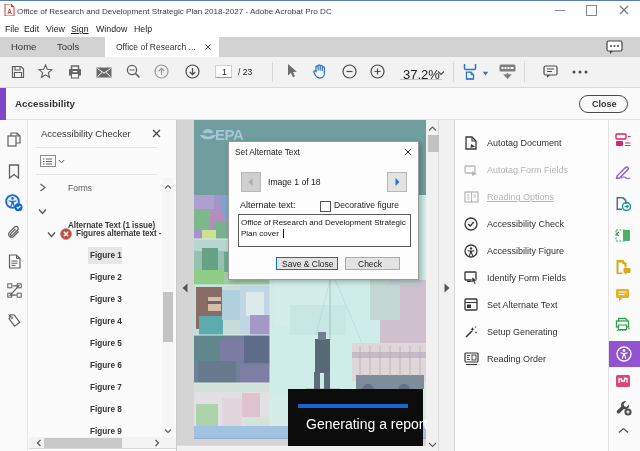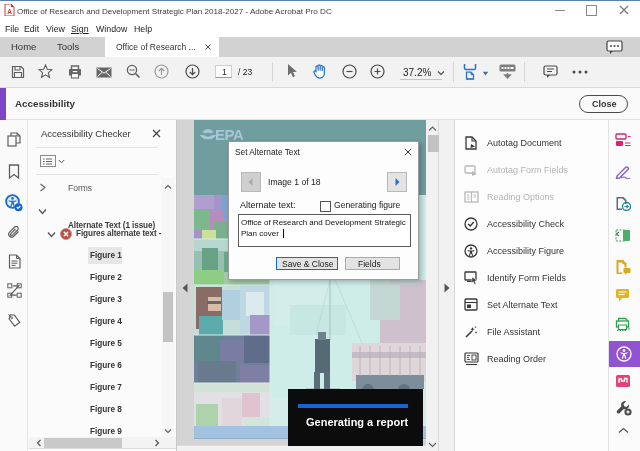--- a/index.html
+++ b/index.html
@@ -110,21 +110,21 @@
     <svg class="abs" style="left:342px;top:64px;" width="15" height="15" viewBox="0 0 15 15">
         <circle cx="7.5" cy="7.5" r="6.5" fill="none" stroke="#4a4a4a" stroke-width="1.2"></circle>
         <path d="M4.5 7.5 h6" stroke="#4a4a4a" stroke-width="1.2"></path>
       </svg>
 
     <svg class="abs" style="left:370px;top:64px;" width="15" height="15" viewBox="0 0 15 15">
         <circle cx="7.5" cy="7.5" r="6.5" fill="none" stroke="#4a4a4a" stroke-width="1.2"></circle>
         <path d="M4.5 7.5 h6 M7.5 4.5 v6" stroke="#4a4a4a" stroke-width="1.2"></path>
       </svg>
 
-    <div class="txt" style="left:403px;top:67px;font-size:10px;color:#222;">37.2%</div>
+    <div class="txt" style="left:403px;top:67px;font-size:13px;color:#222;">37.2%</div>
     <svg class="abs" style="left:437px;top:70px;" width="8" height="6" viewBox="0 0 8 6">
         <path d="M1 1.5 L4 4.5 L7 1.5" fill="none" stroke="#4a4a4a" stroke-width="1.1"></path>
       </svg>
     <div class="abs" style="left:400px;top:79px;width:42px;height:1px;background:#c4c4c4;"></div>
     <div class="abs" style="left:453px;top:62px;width:1px;height:20px;background:#d6d6d6;"></div>
 
     <svg class="abs" style="left:463px;top:64px;" width="15" height="16" viewBox="0 0 15 16">
         <path d="M1.5 0 v4.2 a1.3 1.3 0 0 0 1.3 1.3 h8.4 a1.3 1.3 0 0 0 1.3 -1.3 V0" fill="none" stroke="#2a75cc" stroke-width="1.5"></path>
         <path d="M3.5 8.2 h4.5 l2.5 2.5 v4.3 h-7 z" fill="none" stroke="#2a75cc" stroke-width="1.3"></path>
         <path d="M8 8.2 v2.5 h2.5" fill="none" stroke="#2a75cc" stroke-width="1"></path>
@@ -412,21 +412,21 @@
         <rect x="1" y="2" width="10" height="7" rx="1" fill="none" stroke="#b8b8b8" stroke-width="1.3"></rect>
         <path d="M8 7 l5 3 l-5 2 z" fill="#b8b8b8"></path>
       </svg>
     <div class="txt" style="left:487px;top:165px;font-size:9px;color:#b4b4b4;">Autotag Form Fields</div>
 
     <svg class="abs" style="left:464px;top:191px;" width="15" height="12" viewBox="0 0 15 12">
         <rect x="1" y="1" width="13" height="10" fill="none" stroke="#b8b8b8" stroke-width="1.3"></rect>
         <path d="M7.5 1 v10" stroke="#b8b8b8" stroke-width="1.1"></path>
         <path d="M3 4 h2.5 M3 6 h2.5 M3 8 h2.5 M9.5 4 h2.5 M9.5 6 h2.5" stroke="#b8b8b8" stroke-width="0.9"></path>
       </svg>
-    <div class="txt" style="left:487px;top:192px;font-size:9px;color:#b4b4b4;">Reading Options</div>
+    <div class="txt" style="left:487px;top:192px;font-size:9px;color:#b4b4b4;text-decoration:underline;">Reading Options</div>
 
     <svg class="abs" style="left:464px;top:217px;" width="14" height="14" viewBox="0 0 14 14">
         <circle cx="7" cy="7" r="6" fill="none" stroke="#383838" stroke-width="1.3"></circle>
         <path d="M4.2 7 l2 2 l3.6 -4" fill="none" stroke="#383838" stroke-width="1.4"></path>
       </svg>
     <div class="txt" style="left:487px;top:219px;font-size:9px;color:#333;">Accessibility Check</div>
 
     <svg class="abs" style="left:464px;top:244px;" width="14" height="14" viewBox="0 0 14 14">
         <circle cx="7" cy="7" r="6" fill="none" stroke="#383838" stroke-width="1.3"></circle>
         <circle cx="7" cy="4.4" r="1.2" fill="#383838"></circle>
@@ -447,21 +447,21 @@
         <rect x="3" y="6.5" width="4" height="3.5" fill="#383838"></rect>
       </svg>
     <div class="txt" style="left:487px;top:300px;font-size:9px;color:#333;">Set Alternate Text</div>
 
     <svg class="abs" style="left:464px;top:325px;" width="14" height="14" viewBox="0 0 14 14">
         <path d="M2 12 L8 6" stroke="#383838" stroke-width="1.6"></path>
         <path d="M8.5 2 l.6 1.6 l1.6 .6 l-1.6 .6 l-.6 1.6 l-.6 -1.6 l-1.6 -.6 l1.6 -.6 z" fill="#383838"></path>
         <path d="M12 6 l.4 1 l1 .4 l-1 .4 l-.4 1 l-.4 -1 l-1 -.4 l1 -.4 z" fill="#383838"></path>
         <path d="M11.5 1 l.3 .8 l.8 .3 l-.8 .3 l-.3 .8 l-.3 -.8 l-.8 -.3 l.8 -.3 z" fill="#383838"></path>
       </svg>
-    <div class="txt" style="left:487px;top:327px;font-size:9px;color:#333;">File Assistant</div>
+    <div class="txt" style="left:487px;top:327px;font-size:9px;color:#333;">Setup Generating</div>
 
     <svg class="abs" style="left:464px;top:352px;" width="15" height="14" viewBox="0 0 15 14">
         <rect x="1" y="1" width="13" height="9" rx="1" fill="none" stroke="#383838" stroke-width="1.2"></rect>
         <path d="M3 3.5 h3 M3 5.5 h2 M3 7.5 h3" stroke="#383838" stroke-width="0.9"></path>
         <rect x="8" y="3" width="4" height="5" fill="none" stroke="#383838" stroke-width="0.9"></rect>
         <path d="M2 12.5 h11" stroke="#383838" stroke-width="1.1"></path>
       </svg>
     <div class="txt" style="left:487px;top:354px;font-size:9px;color:#333;">Reading Order</div>
   </div>
 
@@ -547,28 +547,28 @@
         <path d="M5.5 1 L1.5 5 L5.5 9 z" fill="#ababab"></path>
       </svg>
     <div class="txt" style="left:268px;top:177px;font-size:8.6px;color:#1a1a1a;">Image 1 of 18</div>
     <div class="abs" style="left:387px;top:172px;width:20px;height:20px;background:#e3e3e3;border:1px solid #b8b8b8;box-sizing:border-box;"></div>
     <svg class="abs" style="left:394px;top:177px;" width="7" height="10" viewBox="0 0 7 10">
         <path d="M1.5 1 L5.5 5 L1.5 9 z" fill="#2a6fd4"></path>
       </svg>
 
     <div class="txt" style="left:240px;top:200px;font-size:9px;color:#1a1a1a;">Alternate text:</div>
     <div class="abs" style="left:320px;top:201px;width:11px;height:11px;background:#fff;border:1px solid #555;box-sizing:border-box;"></div>
-    <div class="txt" style="left:334px;top:200px;font-size:8.6px;color:#1a1a1a;">Generating figure</div>
+    <div class="txt" style="left:334px;top:200px;font-size:8.6px;color:#1a1a1a;">Decorative figure</div>
 
     <div class="abs" style="left:238px;top:214px;width:173px;height:33px;background:#fff;border:1px solid #5a5a5a;box-sizing:border-box;"></div>
     <div class="txt" style="left:241px;top:218px;font-size:8px;color:#111;">Office of Research and Development Strategic</div>
     <div class="txt" style="left:241px;top:229px;font-size:8px;color:#111;">Plan cover&nbsp;&nbsp;<span style="border-left:1px solid #111;"></span></div>
 
     <div class="abs" style="left:276px;top:257px;width:62px;height:13px;background:#e3e3e3;border:1px solid #0a6ecd;box-sizing:border-box;"></div>
     <div class="txt" style="left:282px;top:259px;font-size:8.5px;color:#1a1a1a;">Save &amp; Close</div>
     <div class="abs" style="left:345px;top:257px;width:55px;height:13px;background:#e3e3e3;border:1px solid #aaaaaa;box-sizing:border-box;"></div>
-    <div class="txt" style="left:358px;top:259px;font-size:8.5px;color:#1a1a1a;">Fields</div>
+    <div class="txt" style="left:358px;top:259px;font-size:8.5px;color:#1a1a1a;">Check</div>
   </div>
 
   <div class="abs" style="left:288px;top:389px;width:135px;height:57px;background:#0c0c0c;"></div>
   <div class="abs" style="left:298px;top:404px;width:110px;height:3.5px;background:#1565d8;"></div>
-  <div class="txt" style="left:306px;top:416px;font-size:11px;color:#fff;font-weight:bold;">Generating a report</div>
+  <div class="txt" style="left:306px;top:416px;font-size:14px;color:#fff;font-weight:normal;">Generating a report</div>
 </div>
 
 </body></html>

